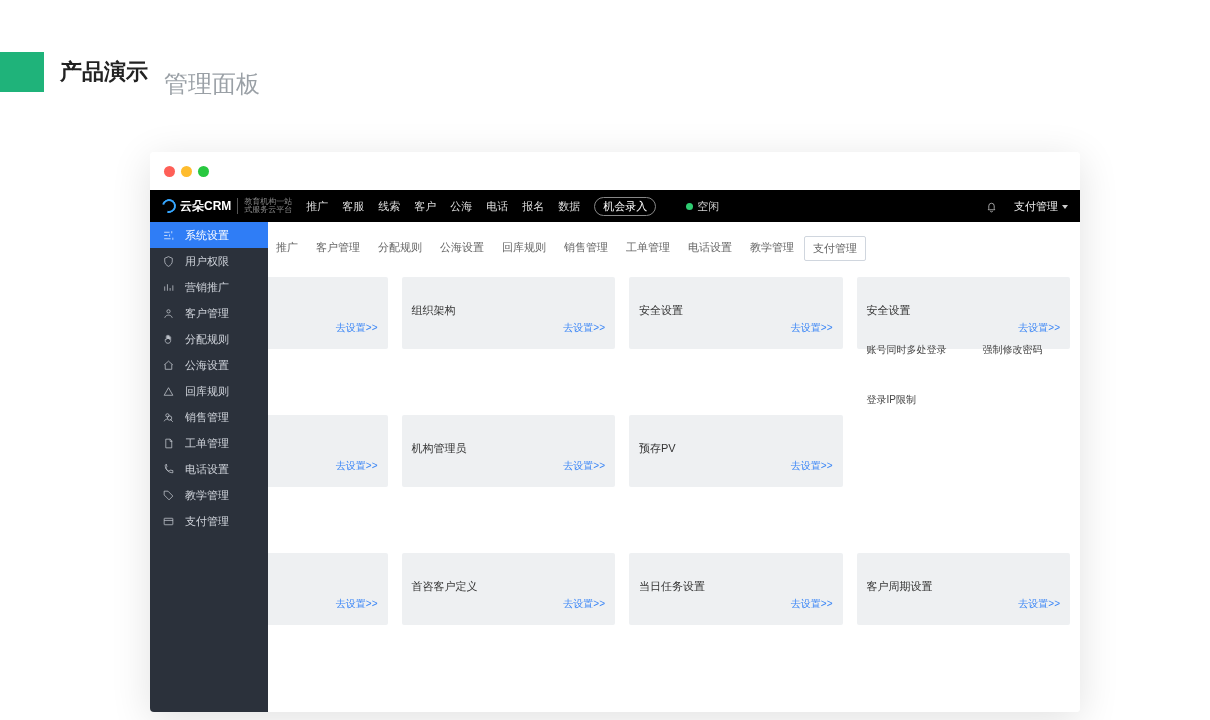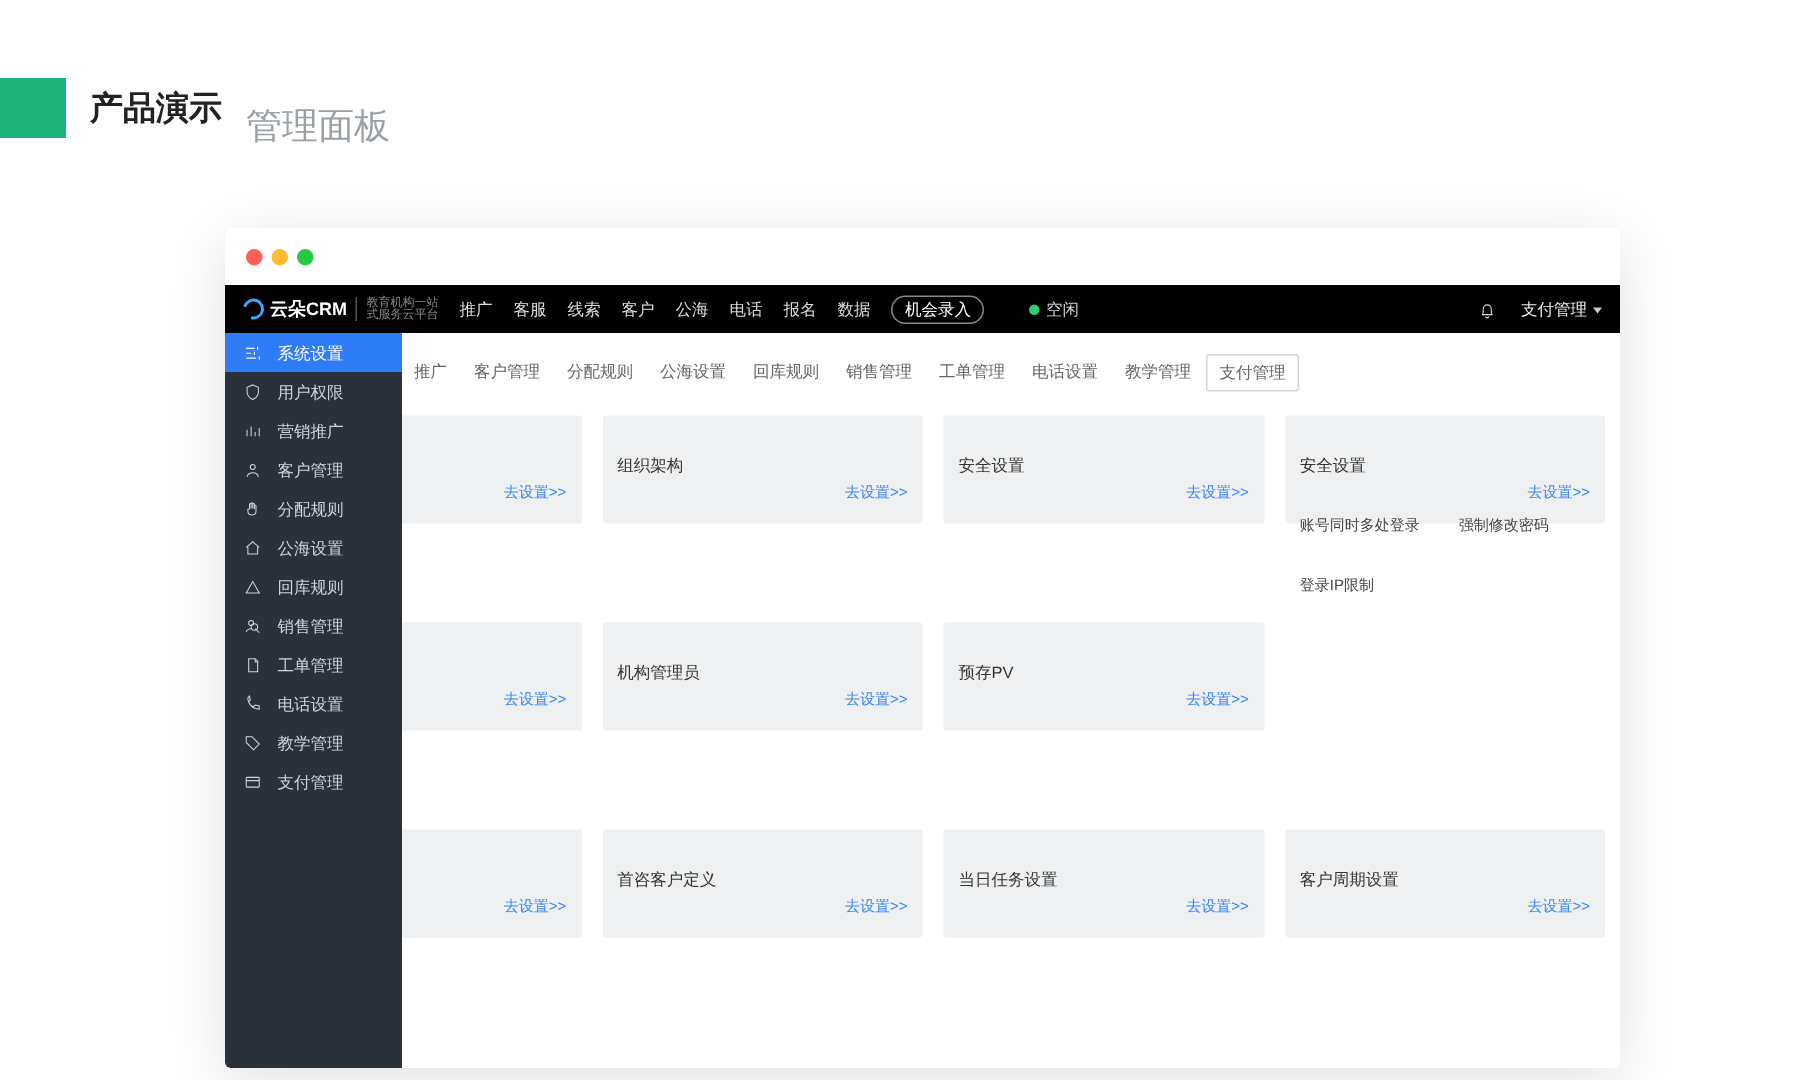--- a/index.html
+++ b/index.html
@@ -75,21 +75,21 @@
     .tabbar{ display:flex; padding:14px 10px 10px 10px; font-size:11px; color:#666;}
     .tabbar span{ padding:4px 8px; margin-right:2px; cursor:pointer; border-radius:2px;}
     .tabbar span.hi{ border:1px solid #d0d6de;}
     .cards-row{ display:flex; padding:0 10px; gap:14px; margin-top:6px;}
     .card{
       flex:1; min-width:0; height:72px; background:#eef0f2; border-radius:2px; padding:8px 10px; position:relative;
     }
     .card-head{ display:flex; justify-content:space-between; align-items:center; font-size:11px;}
     .card-title{ color:#333; font-weight:500;text-align:right;}
     .card-link{ color:#3b86f6; font-size:10px; cursor:pointer;margin-top:36px;}
-    .card-sub{ margin-top:8px; font-size:10px; color:#444; display:flex; gap:26px; flex-wrap:wrap;align-items:flex-end;}
+    .card-sub{ margin-top:8px; font-size:10px; color:#444; display:flex; gap:36px; flex-wrap:wrap;align-items:flex-end;}
     .section-gap{height:60px;}
     
     .content-clip{ position:absolute; left:-104px; right:0; top:0; bottom:0; }
     .content-inner{ padding-top:0; }
     
     .pad-offset{ padding-left:104px; }
   </style>
 </head>
 <body>
 

